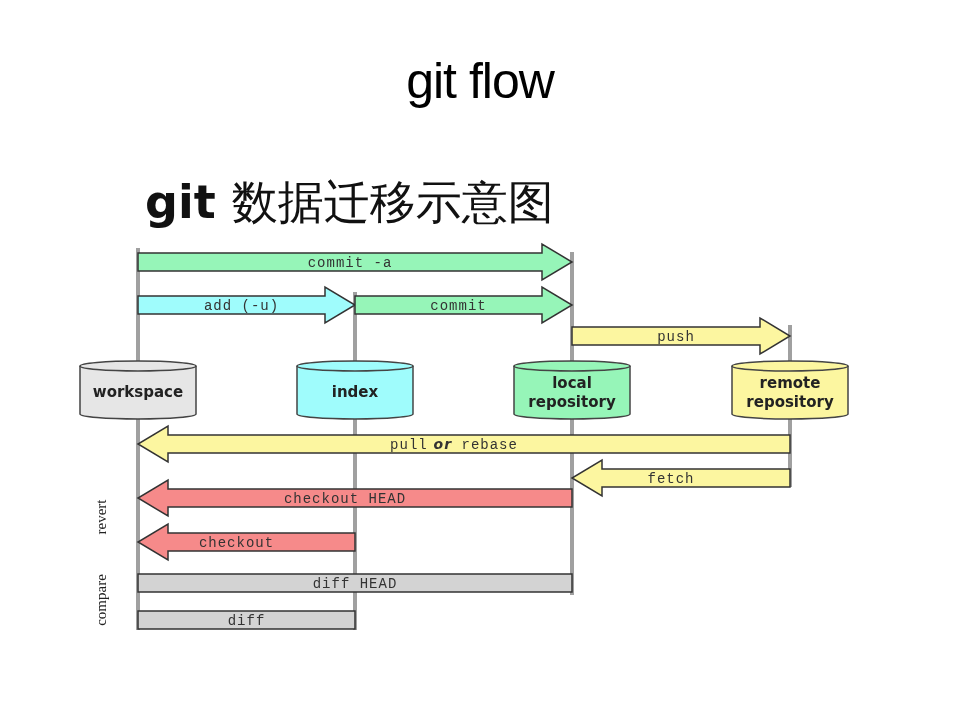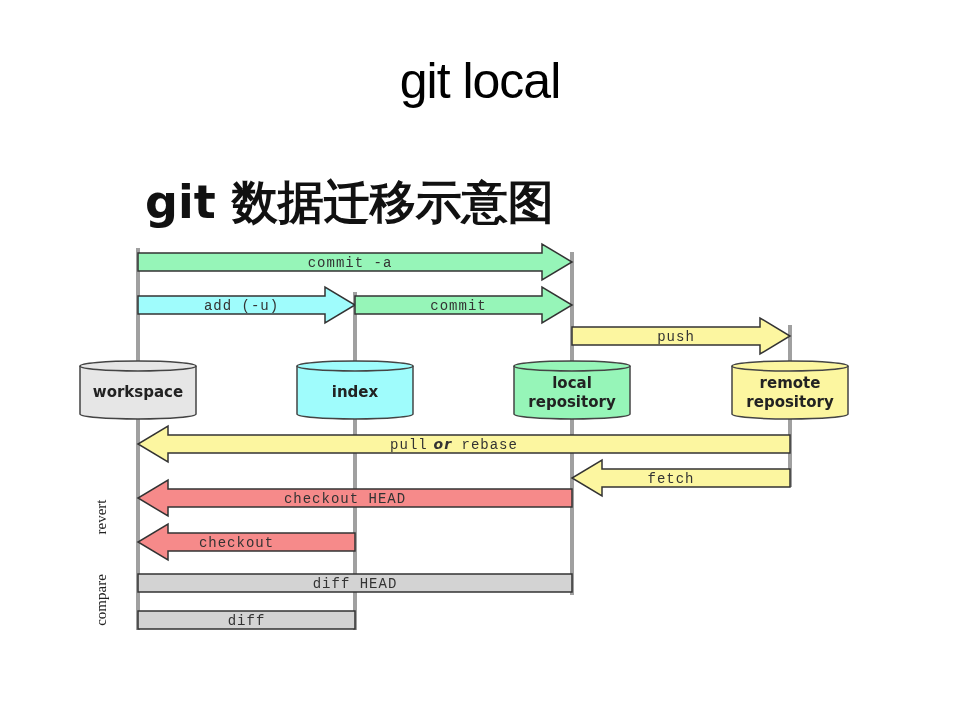--- a/index.html
+++ b/index.html
@@ -1,29 +1,29 @@
 <!DOCTYPE html>
 <html><head>
 <meta charset="utf-8">
 <style>
   html, body { margin: 0; padding: 0; background: #ffffff; }
   body { width: 960px; height: 720px; position: relative; overflow: hidden; font-family: "Liberation Sans", sans-serif; }
   .slide-title { position: absolute; left: 0; top: 52px; width: 960px; text-align: center; font-size: 50px; color: #000; font-family: "Liberation Sans", sans-serif; letter-spacing: -1px; }
   .diagram-title { position: absolute; left: 145px; top: 172px; font-size: 46px; color: #111; font-family: "DejaVu Sans", sans-serif; font-weight: bold; }
-  .diagram-title .cjk { font-family: "DejaVu Serif", serif; font-weight: bold; }
+  .diagram-title .cjk { font-family: "DejaVu Serif", serif; font-weight: normal; }
   svg#diagram { position: absolute; left: 0; top: 0; }
   .arrow-label { font-family: "Liberation Mono", monospace; font-size: 14px; fill: #333; letter-spacing: 1px; }
   .arrow-label .ital { font-style: italic; font-weight: bold; font-family: "DejaVu Sans", sans-serif; }
   .store-label { font-family: "DejaVu Sans", sans-serif; font-weight: bold; font-size: 15px; fill: #222; }
   .side-label { font-family: "Liberation Serif", serif; font-size: 15px; fill: #222; }
 </style>
 </head>
 <body>
 
-<div class="slide-title">git local</div>
+<div class="slide-title">git flow</div>
 
 <div class="diagram-title">
   <span>git</span>
   <span class="cjk">数据迁移示意图</span>
 </div>
 
 <svg id="diagram" width="960" height="720">
 
   <g stroke="#a0a0a0" stroke-width="4">
     <line x1="138" y1="248" x2="138" y2="630"></line>

